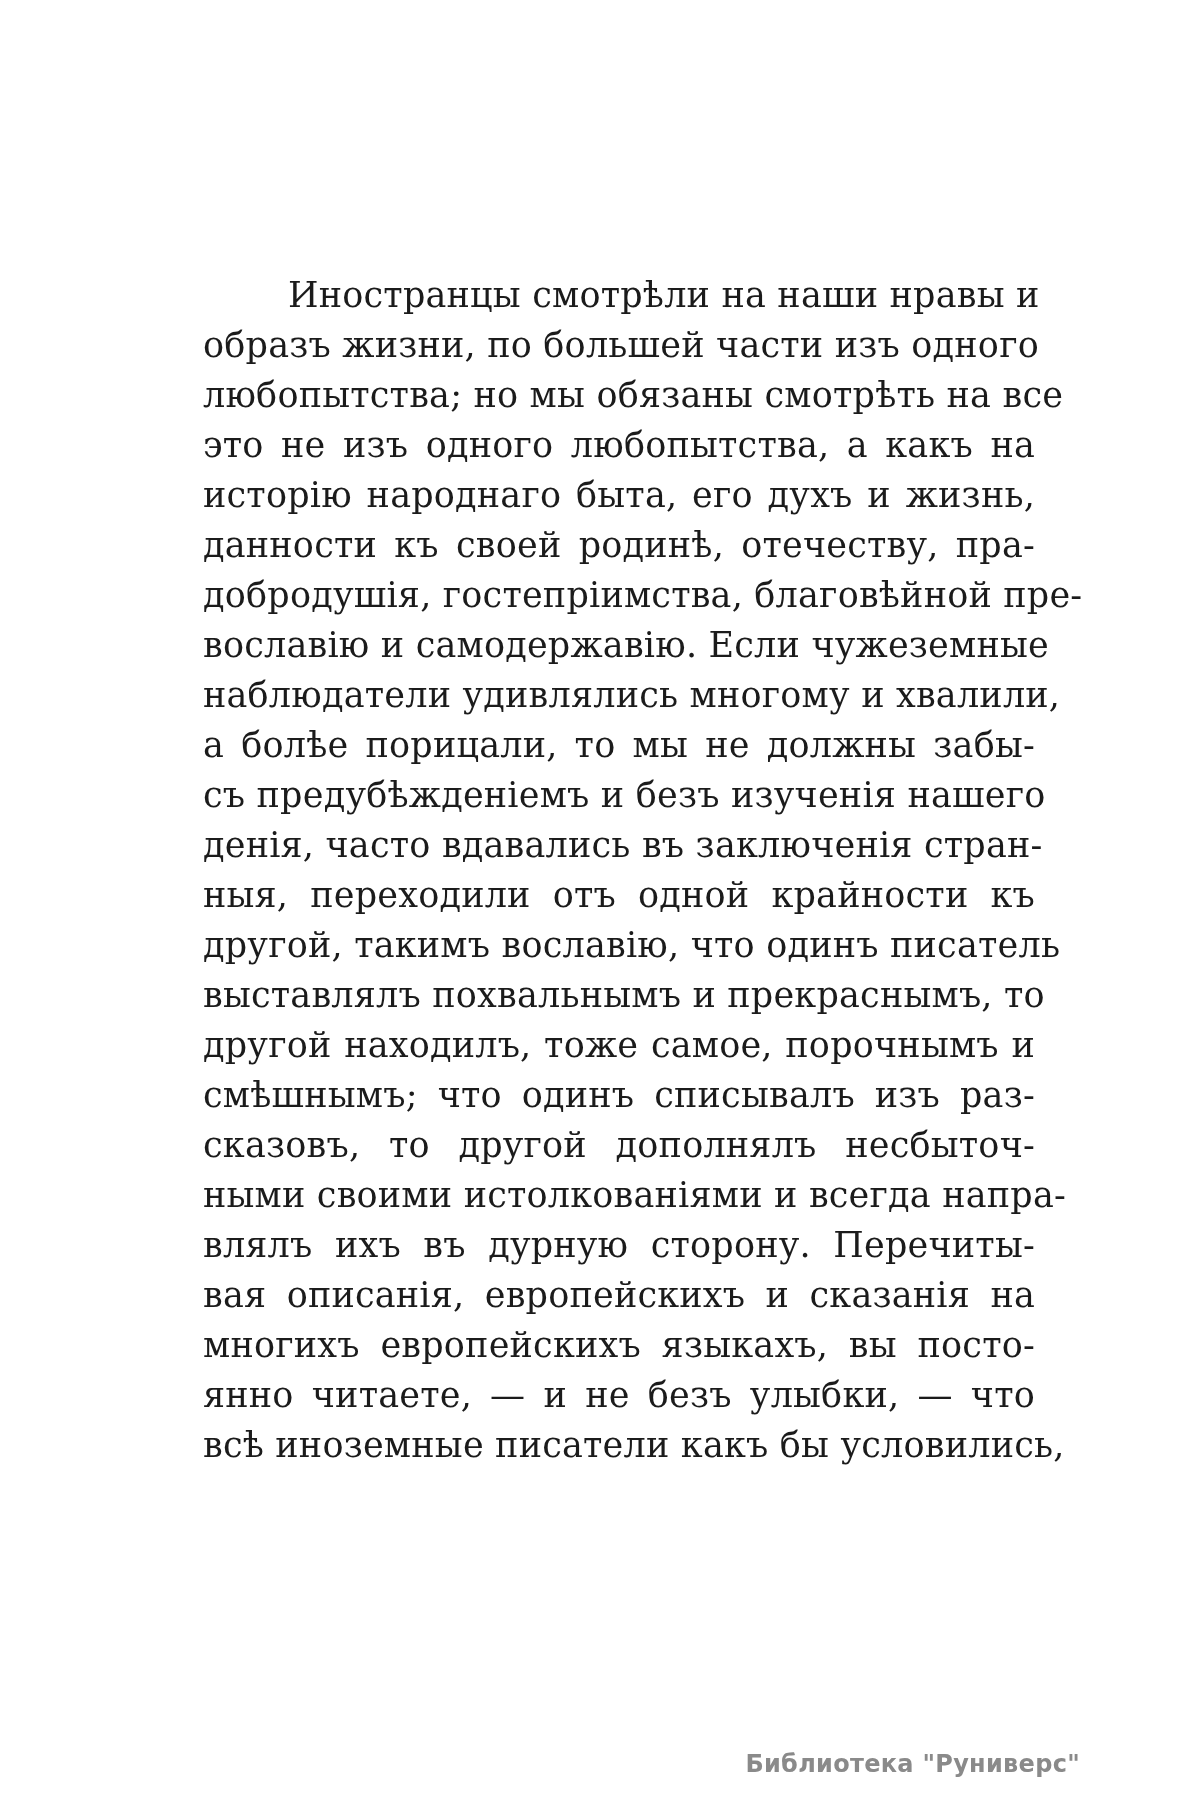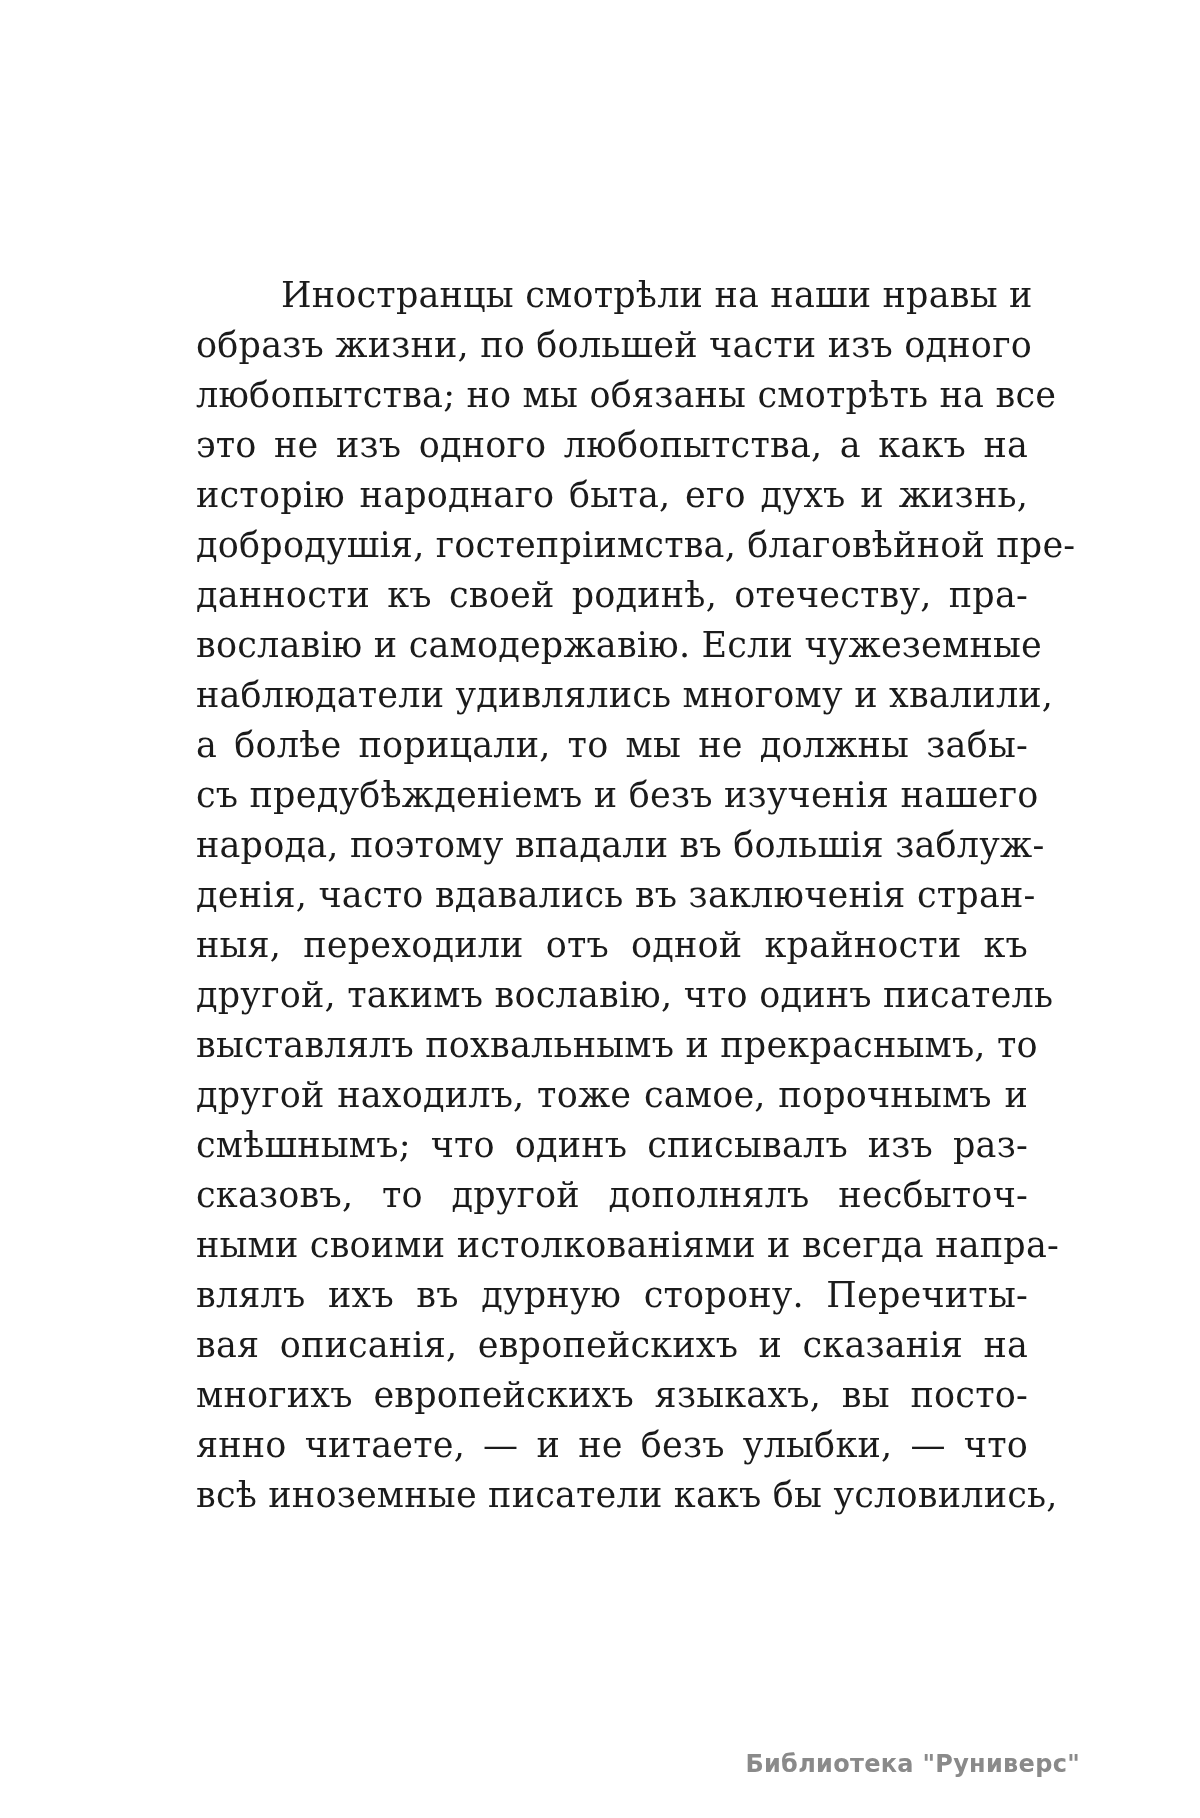--- a/index.html
+++ b/index.html
@@ -12,21 +12,21 @@
     width: 1200px;
     height: 1818px;
     margin: 0 auto;
     background: #ffffff;
     overflow: hidden;
     font-family: "DejaVu Serif", "Liberation Serif", serif;
   }
   .text-block {
     position: absolute;
     top: 270px;
-    left: 196px;
+    left: 203px;
     width: 832px;
     color: #1b1b1b;
   }
   .text-block .line {
     font-size: 35px;
     line-height: 50px;
     height: 50px;
     white-space: nowrap;
     text-align: justify;
     text-align-last: justify;
@@ -48,27 +48,26 @@
 </head>
 <body>
 
 <div class="page">
   <div class="text-block" style="color: rgb(27, 27, 27);">
       <div class="line first">Иностранцы смотрѣли на наши нравы и</div>
       <div class="line">образъ жизни, по большей части изъ одного</div>
       <div class="line">любопытства; но мы обязаны смотрѣть на все</div>
       <div class="line">это не изъ одного любопытства, а какъ на</div>
       <div class="line">исторію народнаго быта, его духъ и жизнь,</div>
+      <div class="line">данности къ своей родинѣ, отечеству, пра-</div>
       <div class="line">добродушія, гостепріимства, благовѣйной пре-</div>
-      <div class="line">данности къ своей родинѣ, отечеству, пра-</div>
       <div class="line">вославію и самодержавію. Если чужеземные</div>
       <div class="line">наблюдатели удивлялись многому и хвалили,</div>
       <div class="line">а болѣе порицали, то мы не должны забы-</div>
       <div class="line">съ предубѣжденіемъ и безъ изученія нашего</div>
-      <div class="line">народа, поэтому впадали въ большія заблуж-</div>
       <div class="line">денія, часто вдавались въ заключенія стран-</div>
       <div class="line">ныя, переходили отъ одной крайности къ</div>
       <div class="line">другой, такимъ вославію, что одинъ писатель</div>
       <div class="line">выставлялъ похвальнымъ и прекраснымъ, то</div>
       <div class="line">другой находилъ, тоже самое, порочнымъ и</div>
       <div class="line">смѣшнымъ; что одинъ списывалъ изъ раз-</div>
       <div class="line">сказовъ, то другой дополнялъ несбыточ-</div>
       <div class="line">ными своими истолкованіями и всегда напра-</div>
       <div class="line">влялъ ихъ въ дурную сторону. Перечиты-</div>
       <div class="line">вая описанія, европейскихъ и сказанія на</div>

